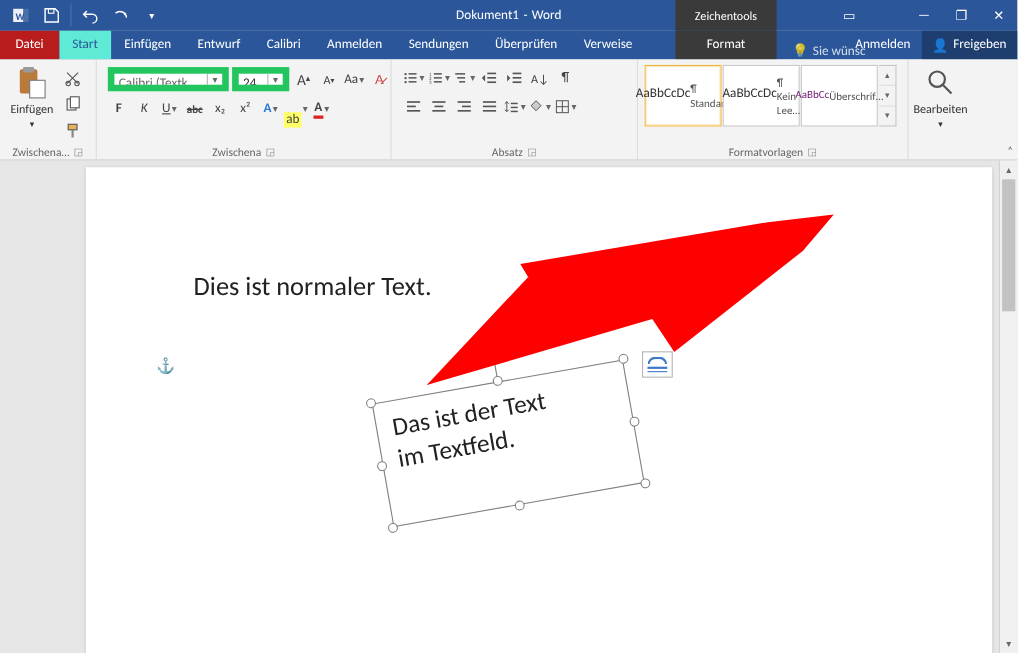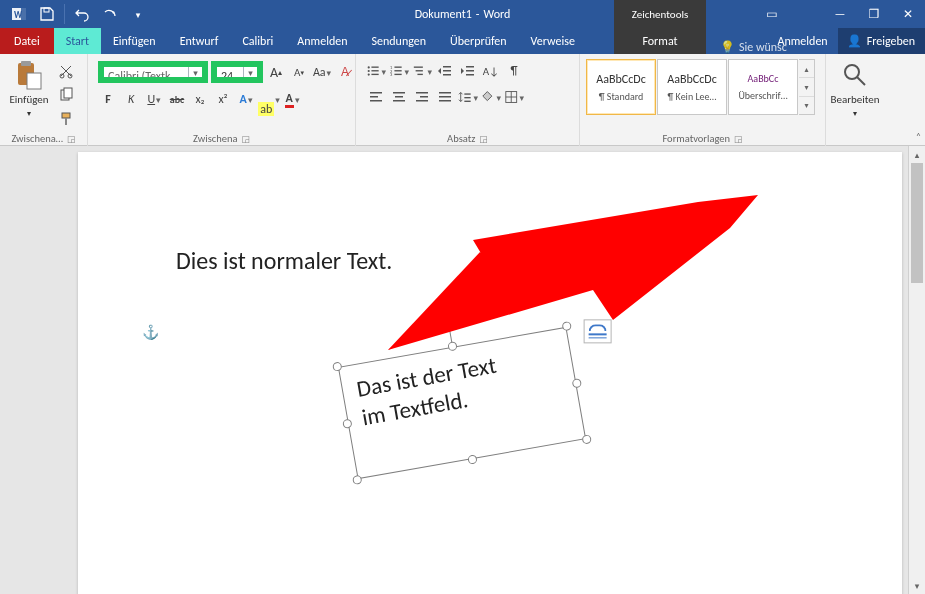--- a/index.html
+++ b/index.html
@@ -39,21 +39,21 @@
   .smallbtn { width:20px; height:20px; display:flex; align-items:center; justify-content:center; font-size:12px; color:#444; }
   .fontsel { display:flex; border:6px solid #22c55e; background:#fff; height:22px; font-size:12px; }
   .fontsel .name { width:84px; padding:2px 4px; color:#666; white-space:nowrap; overflow:hidden; }
   .fontsel .dd { width:14px; display:flex; align-items:center; justify-content:center; border-left:1px solid #aeb6c0; color:#666; font-size:9px; }
   .fontsel.size .name { width:26px; color:#333; }
   .dd-split { display:inline-flex; align-items:center;text-align:center; }
   .dd-split .c { font-size:9px; color:#666; margin-left:1px; }
 
   
   .gallery { display:flex; gap:1px; padding-top:2px; }
-  .swatch { width:70px; height:56px; border:1px solid #c8c8c8; background:#fff; display:flex; flex-direction:column; align-items:center; justify-content:center; font-size:11px; color:#333; }
+  .swatch { width:70px; height:56px; border:1px solid #c8c8c8; background:#fff; display:flex; flex-direction:row; align-items:center; justify-content:center; font-size:11px; color:#333; }
   .swatch.sel { border:1px solid #f0b747; box-shadow:inset 0 0 0 1px #ffe8b6; }
   .swatch .preview { font-size:12px; margin-bottom:4px; }
   .swatch .nm { font-size:10px; color:#555; }
   .gal-scroll { width:16px; height:56px; border:1px solid #c8c8c8; border-left:none; display:flex; flex-direction:column; }
   .gal-scroll div { flex:1; display:flex; align-items:center; justify-content:center; font-size:8px; color:#666; border-bottom:1px solid #dcdcdc; }
   .gal-scroll div:last-child { border-bottom:none; }
 
   .collapse { position:absolute; right:4px; bottom:2px; font-size:10px; color:#666; }
 
   

